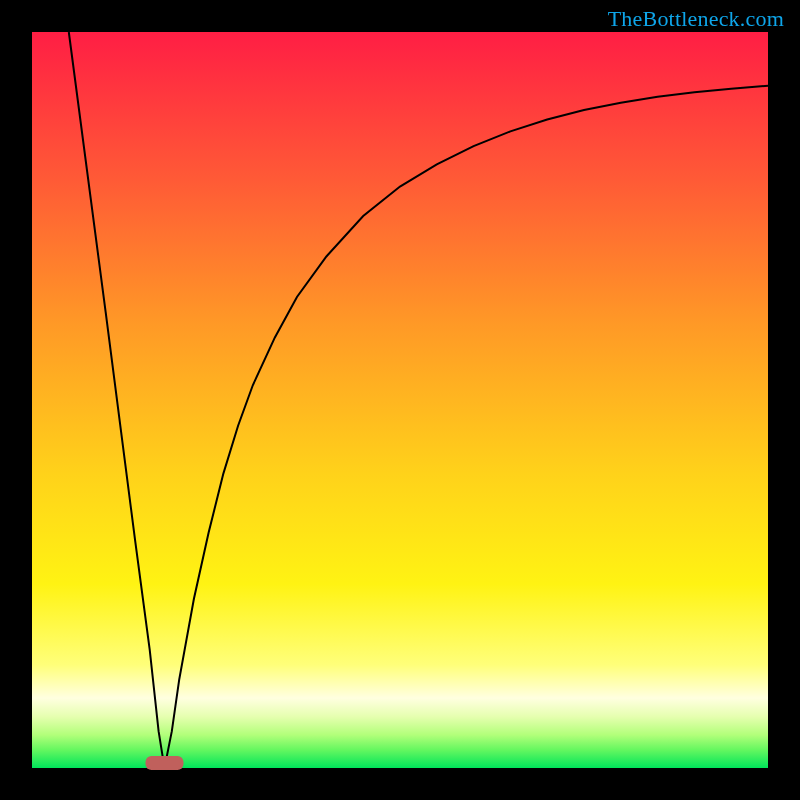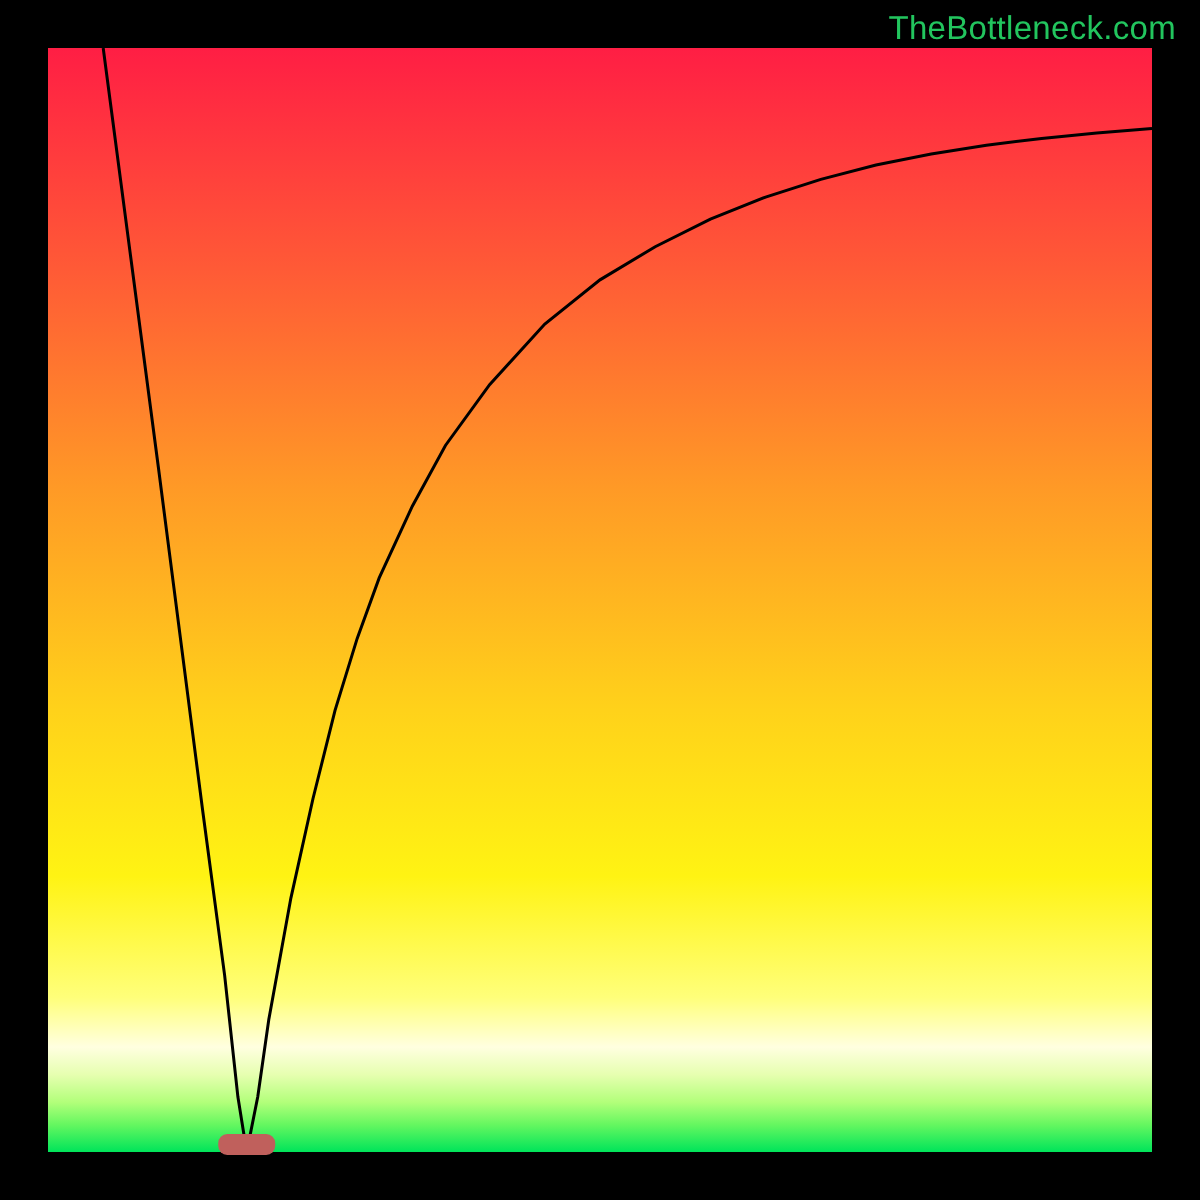--- a/index.html
+++ b/index.html
@@ -15,23 +15,23 @@
     height: 800px;
     position: relative;
   }
   svg {
     display: block;
   }
   .watermark {
     position: absolute;
     top: 6px;
     right: 16px;
-    font-family: Liberation Sans, sans-serif;
+    font-family: Liberation Serif, serif;
     font-size: 22px;
-    color: #22c55e;
+    color: #0ea5e9;
     letter-spacing: 0.2px;
     user-select: none;
   }
 </style>
 </head>
 <body>
 
 <div class="chart-wrap">
   <svg id="chart-svg" width="800" height="800" viewBox="0 0 800 800">
     <defs>

